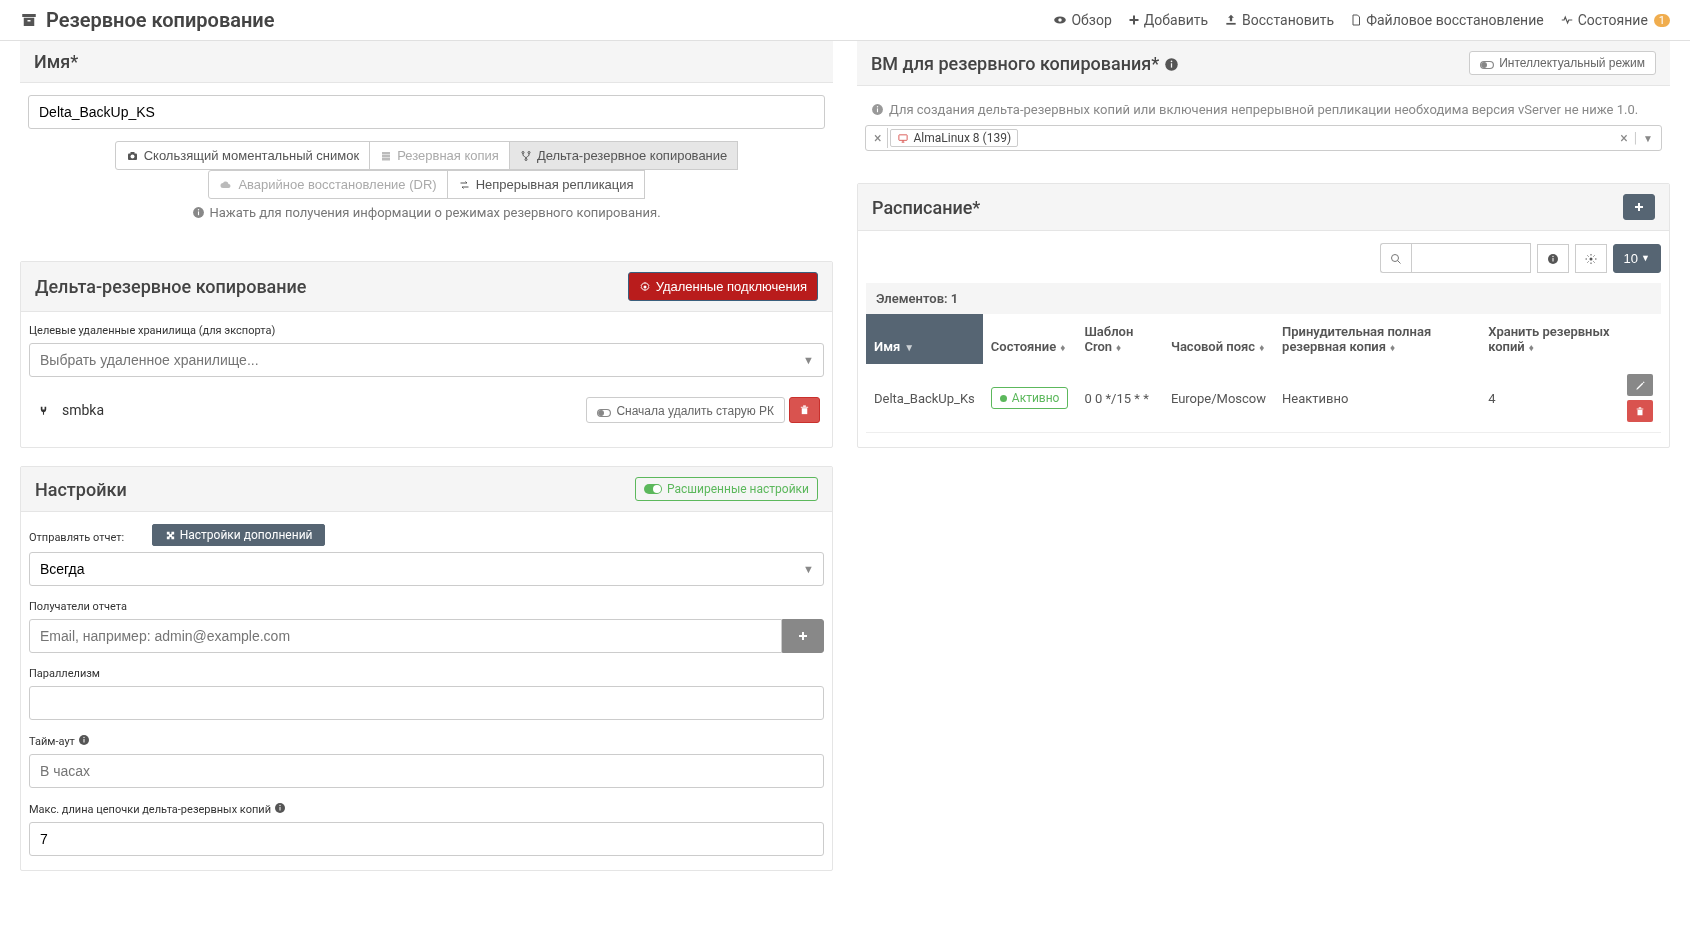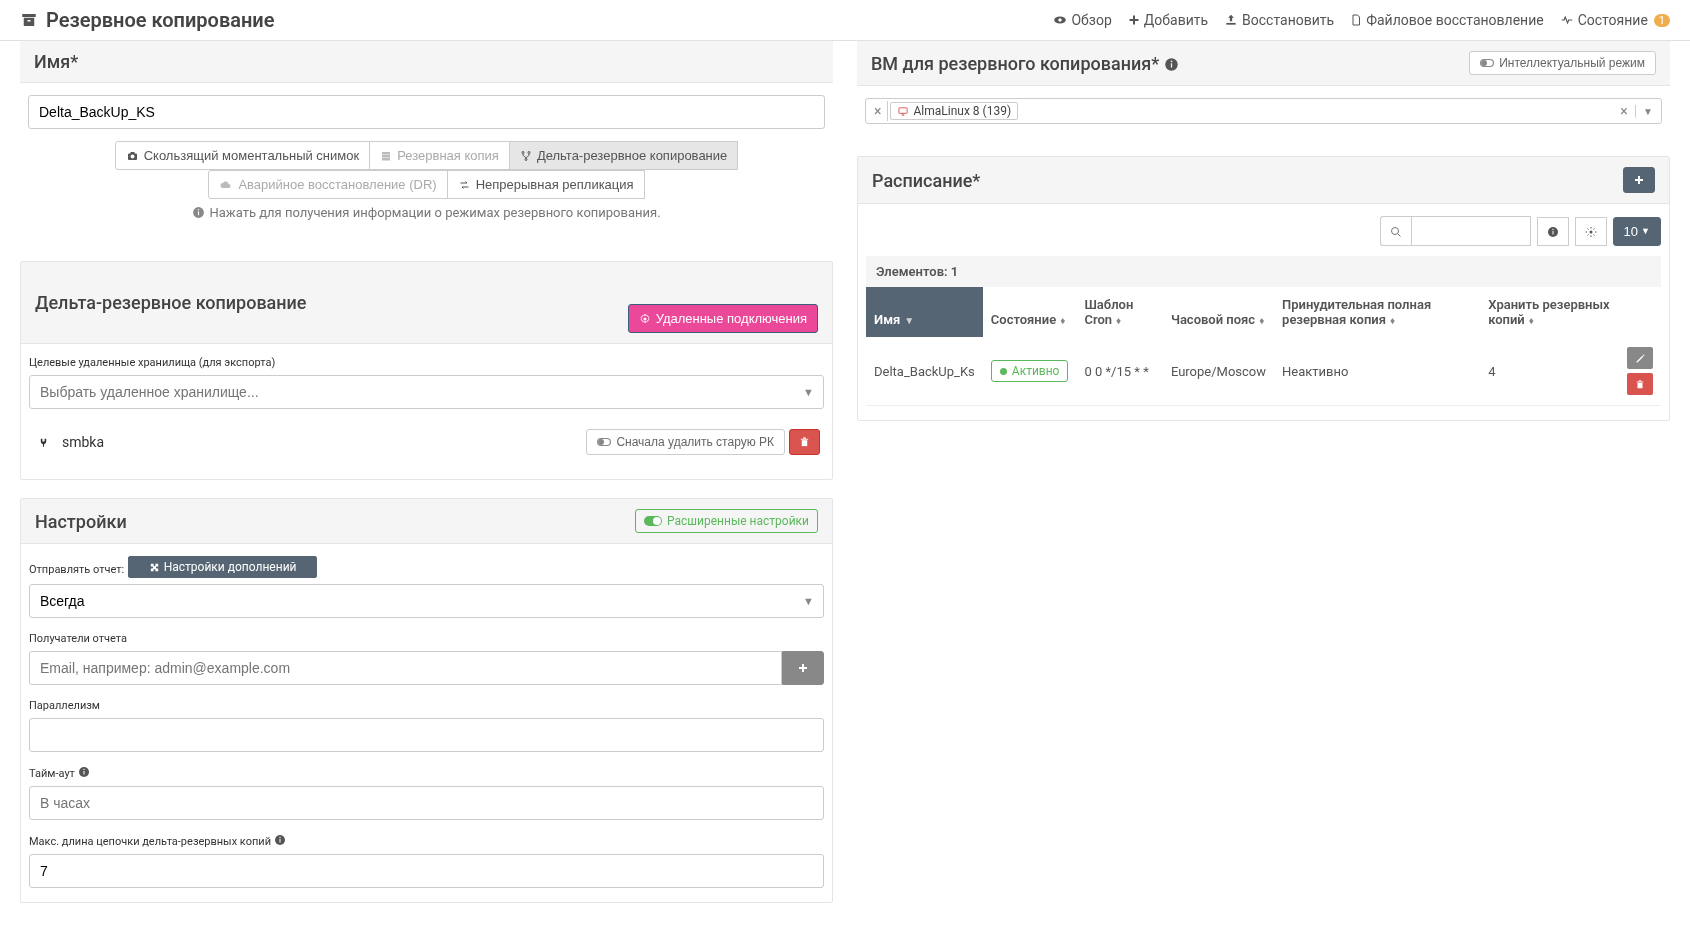--- a/index.html
+++ b/index.html
@@ -11,39 +11,39 @@
 .nav-link .badge { background: #f0ad4e; color: #fff; border-radius: 8px; padding: 0 5px; font-size: 11px; margin-left: 2px; }
 .container { display: flex; gap: 24px; padding: 0 20px 20px 20px; }
 .col { flex: 1; min-width: 0; }
 .section-head { background: #f5f5f5; padding: 10px 14px; border-bottom: 1px solid #e5e5e5; display: flex; align-items: center; justify-content: space-between; margin-bottom: 12px; }
 .section-head h2 { font-size: 18px; font-weight: 500; color: #444; }
 .section-body { padding: 0 8px 14px 8px; }
 .input { width: 100%; padding: 8px 10px; border: 1px solid #ccc; border-radius: 3px; font-size: 14px; background: #fff; }
 .btn { display: inline-flex; align-items: center; gap: 5px; padding: 6px 10px; border: 1px solid #ccc; border-radius: 3px; background: #fff; color: #555; font-size: 13px; cursor: pointer; }
 .btn.muted { color: #aaa; }
 .btn.active { background: #e6e6e6; }
-.btn-primary { background: #ec4899; border-color: #3a5f7d; color: #fff; margin-top: 32px; }
+.btn-primary { background: #b91c1c; border-color: #3a5f7d; color: #fff; }
 .btn-dark { background: #566573; border-color: #566573; color: #fff; }
 .btn-danger { background: #d9534f; border-color: #c9302c; color: #fff; }
 .btn-icon { padding: 6px 9px; }
 .mode-buttons { display:flex; flex-wrap:wrap; justify-content:center; gap:0; margin: 12px 0 6px 0; }
 .mode-buttons .btn { border-radius:0; margin-left:-1px; }
 .mode-buttons .btn:first-child { border-top-left-radius:3px; border-bottom-left-radius:3px; margin-left:0;}
 .helper { text-align:center; color:#777; font-size:13px; margin-bottom:9px; display:flex; align-items:center; justify-content:center; gap:4px;}
 .panel { border: 1px solid #e5e5e5; border-radius: 2px; margin-top: 18px; }
 .label { font-weight:400; font-size:11px; color:#333; margin-bottom:6px; display:block; }
 .select-wrap { position:relative; }
 .select-wrap .caret { position:absolute; right:10px; top:50%; transform:translateY(-50%); color:#888; pointer-events:none; font-size:11px; }
 .remote-row { display:flex; align-items:center; justify-content:space-between; padding:10px 4px; margin-top:10px; }
 .remote-row .left { display:flex; align-items:center; gap:12px; }
 .remote-row .right { display:flex; gap:4px; }
 .toggle { display:inline-flex; align-items:center; gap:5px; border:1px solid #5cb85c; color:#5cb85c; padding:4px 8px; border-radius:3px; font-size:12px; }
 .toggle-switch { width:18px; height:10px; border-radius:6px; background:#5cb85c; position:relative; }
 .toggle-switch::after { content:""; position:absolute; right:1px; top:1px; width:8px; height:8px; background:#fff; border-radius:50%; }
-.addon-btn { background:#566573; border:1px solid #566573; color:#fff; padding:3px 20px; font-size:12px; border-radius:2px; display:inline-flex; align-items:center; gap:4px; }
+.addon-btn { background:#566573; border:1px solid #566573; color:#fff; padding:3px 12px; font-size:12px; border-radius:2px; display:inline-flex; align-items:center; gap:4px;margin-left:24px; }
 .input-group { display:flex; }
 .input-group .input { flex:1; border-top-right-radius:0; border-bottom-right-radius:0; }
 .input-group .ig-btn { border:1px solid #888; background:#888; color:#fff; padding:0 14px; border-top-right-radius:3px; border-bottom-right-radius:3px; cursor:pointer; display:flex; align-items:center; }
 .info-strip { color:#888; font-size:13px; display:flex; align-items:center; gap:5px; padding: 4px 6px 8px 6px; }
 .vm-tag-row { display:flex; align-items:center; border:1px solid #ccc; border-radius:3px; padding:2px; gap:2px; }
 .vm-remove { padding:2px 6px; color:#888; cursor:pointer; border-right:1px solid #ccc; }
 .vm-tag { display:inline-flex; align-items:center; gap:4px; border:1px solid #ccc; border-radius:2px; padding:1px 6px; font-size:12px; color:#444; }
 .vm-tag .mon { color:#d9534f; }
 .vm-spacer { flex:1; }
 .vm-actions { display:flex; align-items:center; gap:6px; color:#888; padding:0 6px; }
@@ -58,21 +58,21 @@
 th { text-align:left; padding:10px 8px; font-weight:600; color:#fff; background:#566573; vertical-align:bottom; position:relative;}
 th.light { background:#fff; color:#555; }
 th .sort { font-size:10px; margin-left:4px; opacity:.7;}
 td { padding:10px 8px; border-bottom:1px solid #eee; vertical-align:middle; color:#555;}
 .status-pill { display:inline-flex; align-items:center; gap:5px; border:1px solid #5cb85c; color:#5cb85c; padding:3px 8px; border-radius:3px; font-size:12px;}
 .status-pill .dot { width:7px; height:7px; border-radius:50%; background:#5cb85c;}
 .row-actions { display:flex; flex-direction:column; gap:4px; }
 .row-actions .ra { width:26px; height:22px; display:flex; align-items:center; justify-content:center; border-radius:2px; color:#fff; font-size:11px; cursor:pointer;}
 .ra.edit { background:#888; }
 .ra.del { background:#d9534f; }
-.border-btn { border:1px solid #ccc; background:#fff; padding:4px 10px; border-radius:3px; font-size:12px; color:#666; display:inline-flex; align-items:center; gap:5px; cursor:pointer;}
+.border-btn { border:1px solid #ccc; background:#fff; padding:4px 10px; border-radius:3px; font-size:12px; color:#666; display:inline-flex; align-items:flex-end; gap:5px; cursor:pointer;}
 .field-block { margin-top:14px; }
 .leftpad { padding-left:4px; }
 svg { display:inline-block; vertical-align:middle; }
 </style>
 </head>
 <body>
 
 <div class="topbar">
   <div class="topbar-left">
     <svg width="18" height="18" viewBox="0 0 24 24" fill="#555">
@@ -299,20 +299,28 @@
       </h2>
       <button class="border-btn">
         <svg width="14" height="10" viewBox="0 0 24 14" fill="none" stroke="#888" stroke-width="2">
             <rect x="1" y="1" width="22" height="12" rx="6"></rect>
             <circle cx="7" cy="7" r="4" fill="#888"></circle>
           </svg>
         <span>Интеллектуальный режим</span>
       </button>
     </div>
     <div class="section-body">
+      <div class="info-strip">
+        <svg width="13" height="13" viewBox="0 0 24 24" fill="#999">
+            <circle cx="12" cy="12" r="10"></circle>
+            <rect x="11" y="10" width="2" height="7" fill="#fff"></rect>
+            <circle cx="12" cy="7" r="1.3" fill="#fff"></circle>
+          </svg>
+        <span>Для создания дельта-резервных копий или включения непрерывной репликации необходима версия vServer не ниже 1.0.</span>
+      </div>
       <div class="vm-tag-row">
         <span class="vm-remove">×</span>
         <span class="vm-tag">
           <span class="mon">
             <svg width="12" height="11" viewBox="0 0 24 24" fill="none" stroke="#d9534f" stroke-width="2">
                 <rect x="3" y="4" width="18" height="12" rx="1"></rect>
                 <path d="M9 20h6M12 16v4"></path>
               </svg>
           </span>
           <span>AlmaLinux 8 (139)</span>

